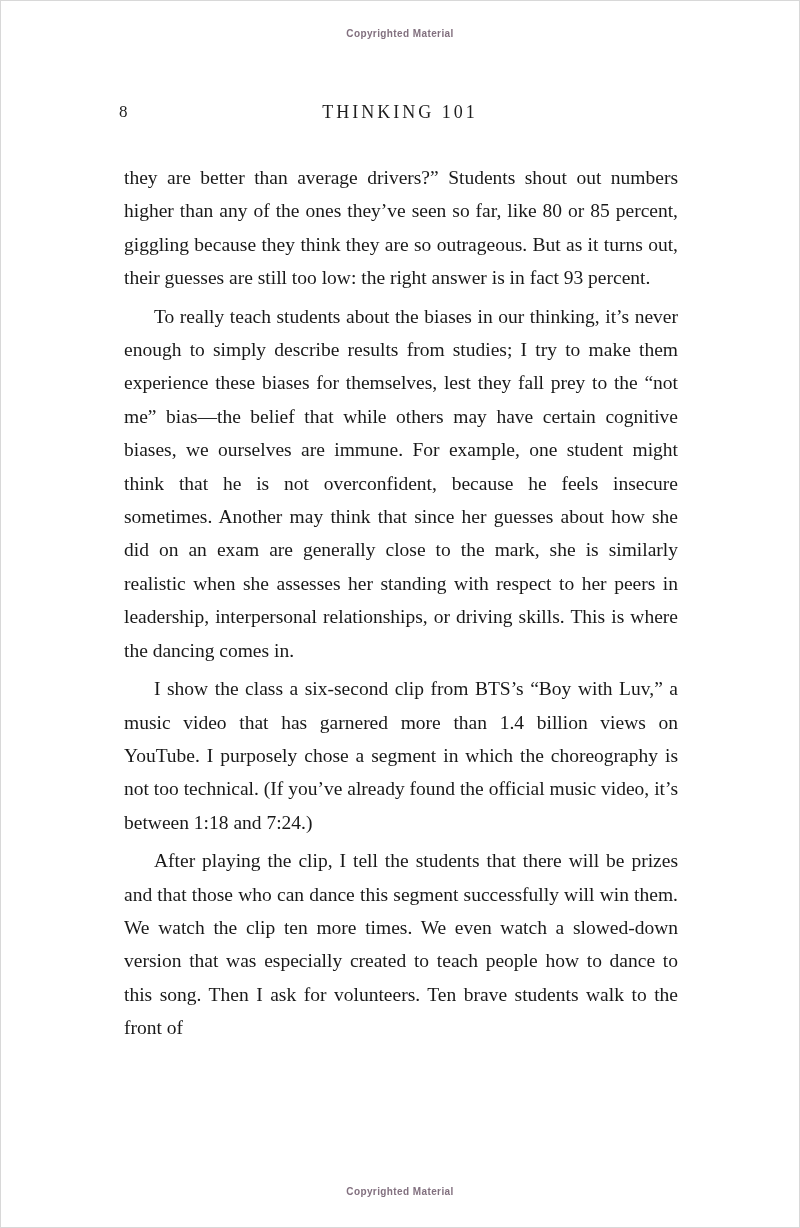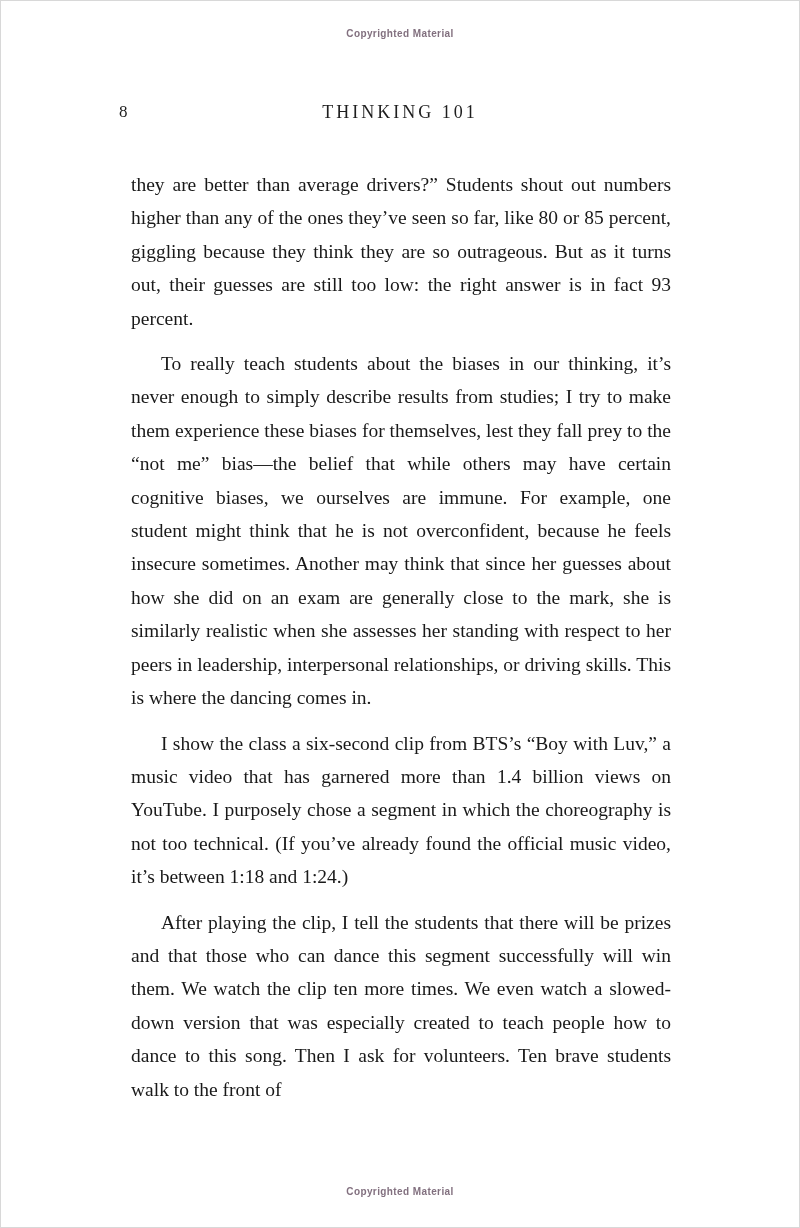--- a/index.html
+++ b/index.html
@@ -58,21 +58,21 @@
     top: 155px;
     left: 118px;
     width: 564px;
     font-family: "Liberation Serif", serif;
     font-size: 19.5px;
     line-height: 33.4px;
     color: #191919;
     text-align: justify;
   }
   .body-text p {
-    margin: 12px;
+    margin: 5px;
     padding: 0;
   }
   .body-text p.indent {
     text-indent: 30px;
   }
 </style>
 </head>
 <body>
 
 <div class="page">
@@ -80,19 +80,19 @@
   <div class="copyright-notice top">Copyrighted Material</div>
 
   <div class="page-header">
     <span class="page-number">8</span>
     <div class="running-header">THINKING 101</div>
   </div>
 
   <div class="body-text">
     <p>they are better than average drivers?” Students shout out numbers higher than any of the ones they’ve seen so far, like 80 or 85 percent, giggling because they think they are so outrageous. But as it turns out, their guesses are still too low: the right answer is in fact 93 percent.</p>
     <p class="indent">To really teach students about the biases in our thinking, it’s never enough to simply describe results from studies; I try to make them experience these biases for themselves, lest they fall prey to the “not me” bias—the belief that while others may have certain cognitive biases, we ourselves are immune. For example, one student might think that he is not overconfident, because he feels insecure sometimes. Another may think that since her guesses about how she did on an exam are generally close to the mark, she is similarly realistic when she assesses her standing with respect to her peers in leadership, interpersonal relationships, or driving skills. This is where the dancing comes in.</p>
-    <p class="indent">I show the class a six-second clip from BTS’s “Boy with Luv,” a music video that has garnered more than 1.4 billion views on YouTube. I purposely chose a segment in which the choreography is not too technical. (If you’ve already found the official music video, it’s between 1:18 and 1:24.)</p>
+    <p class="indent">I show the class a six-second clip from BTS’s “Boy with Luv,” a music video that has garnered more than 1.4 billion views on YouTube. I purposely chose a segment in which the choreography is not too technical. (If you’ve already found the official music video, it’s between 1:18 and 7:24.)</p>
     <p class="indent">After playing the clip, I tell the students that there will be prizes and that those who can dance this segment successfully will win them. We watch the clip ten more times. We even watch a slowed-down version that was especially created to teach people how to dance to this song. Then I ask for volunteers. Ten brave students walk to the front of</p>
   </div>
 
   <div class="copyright-notice bottom">Copyrighted Material</div>
 
 </div>
 
 </body></html>

